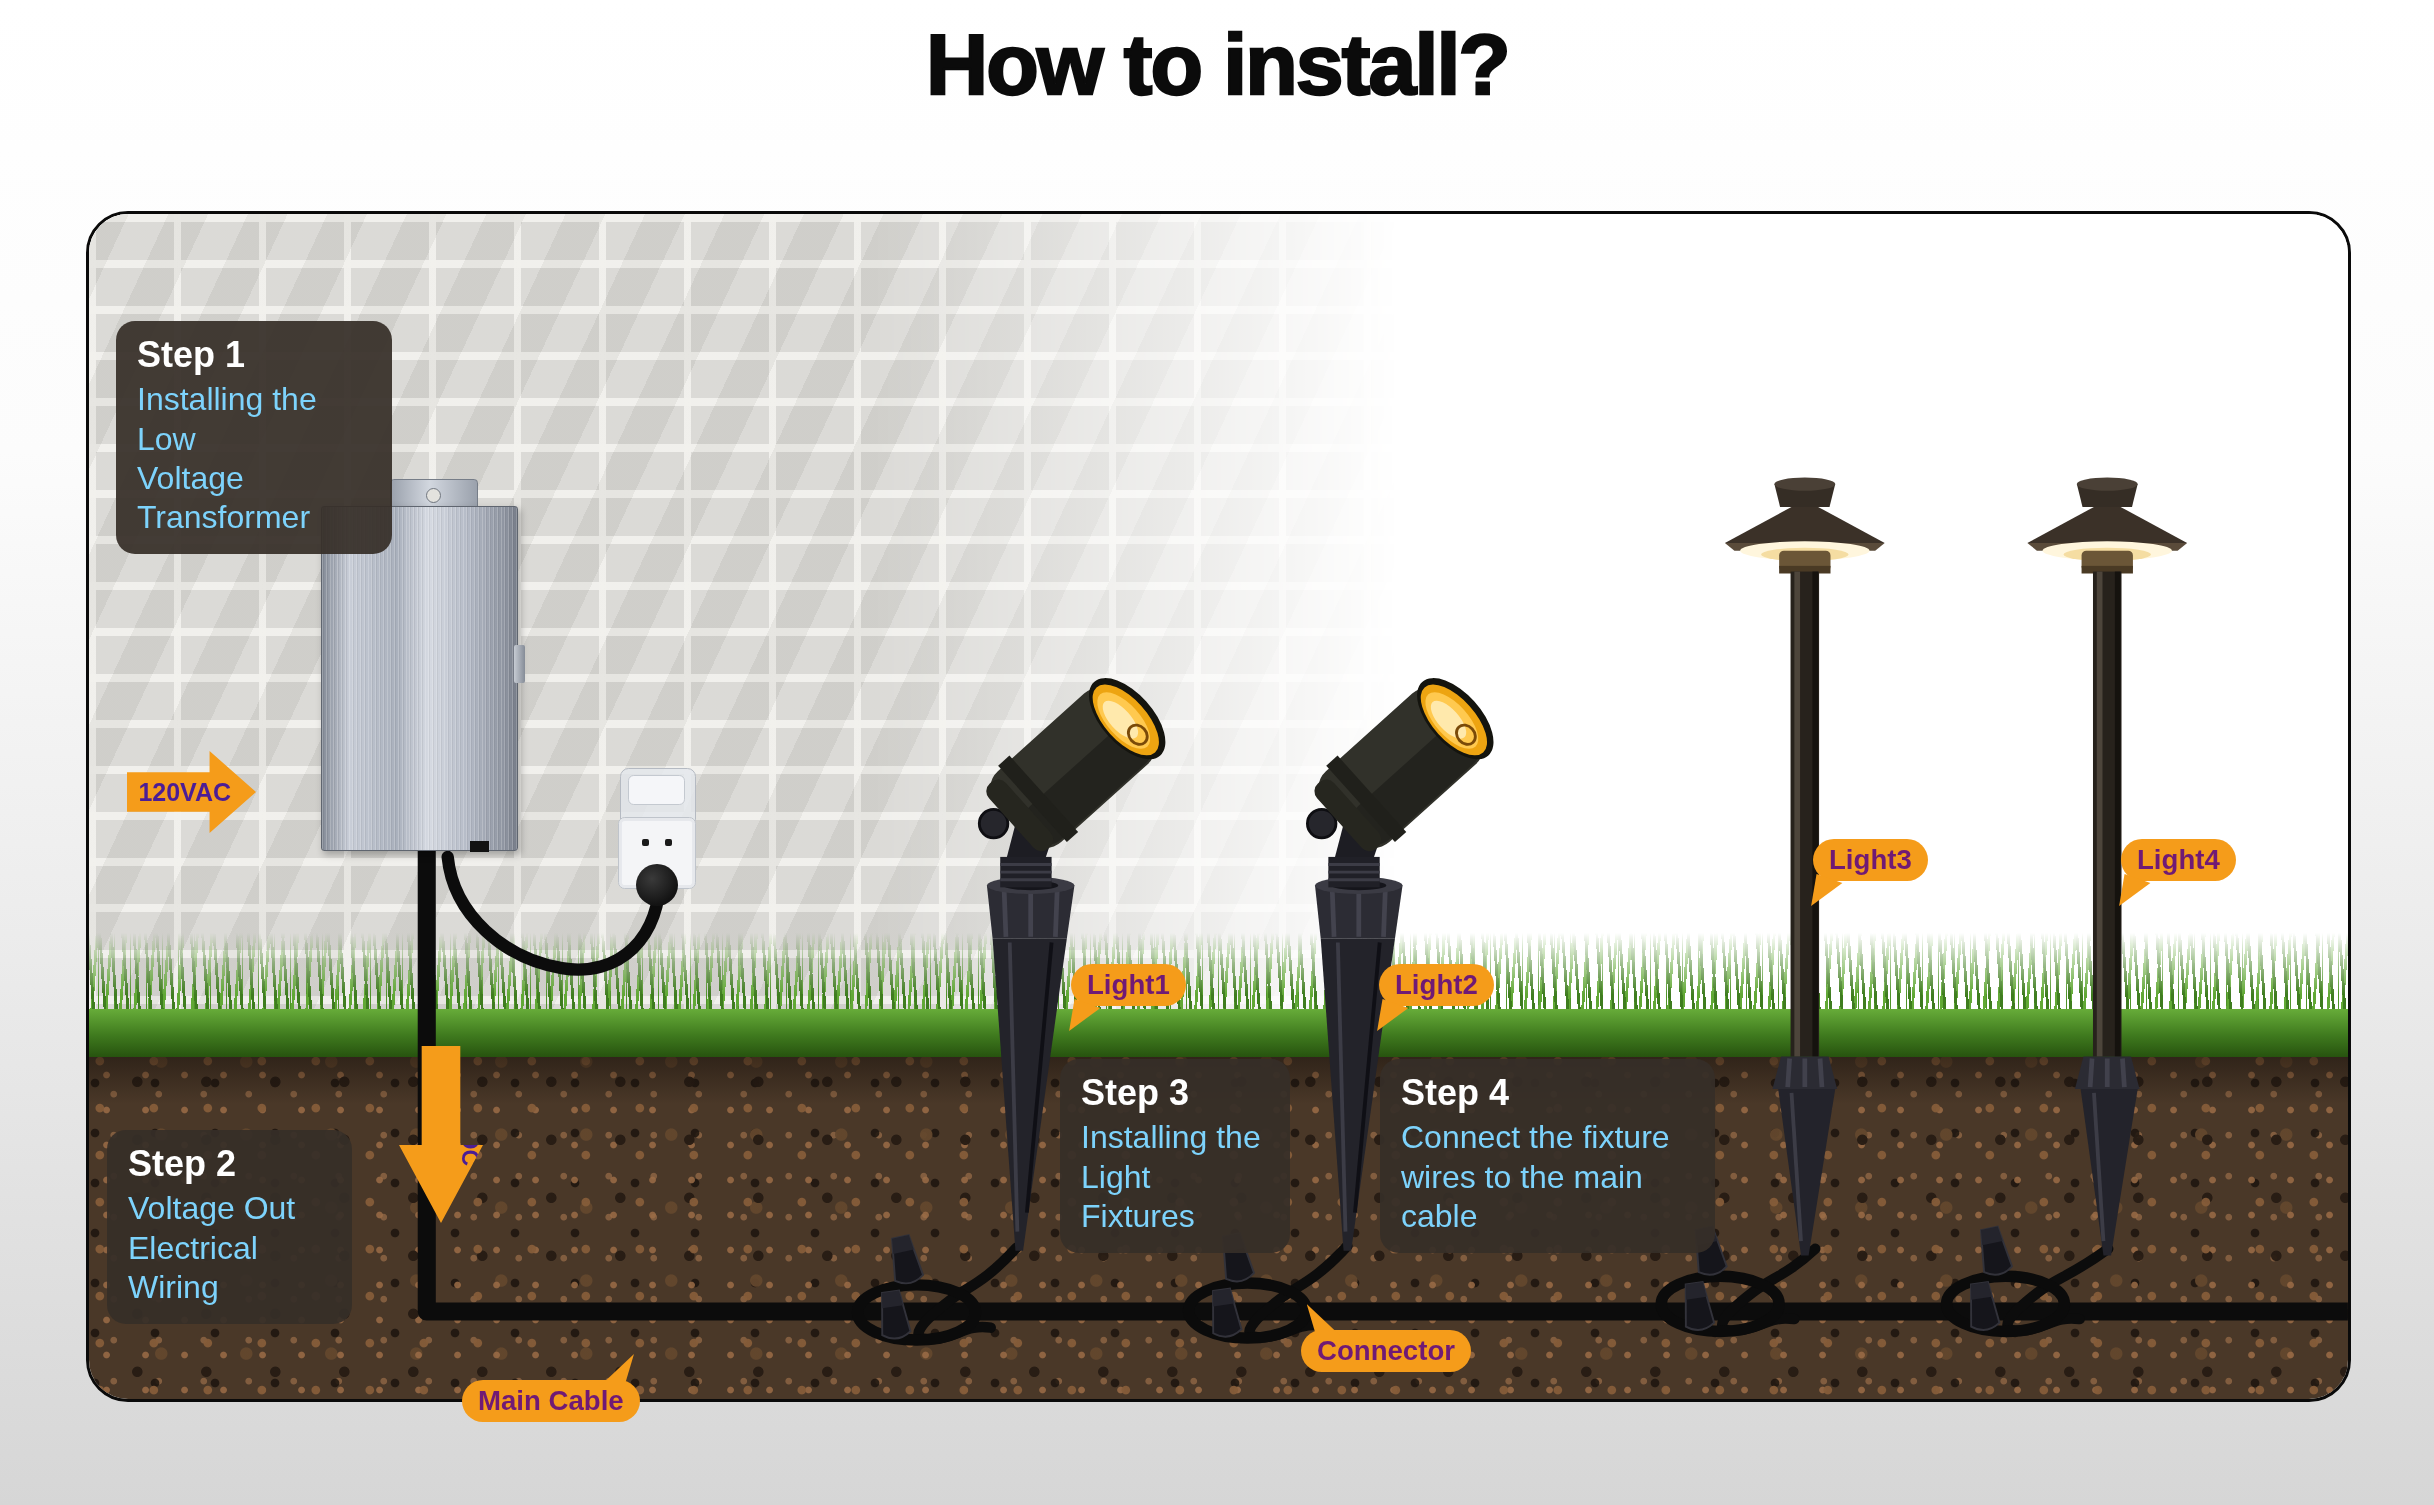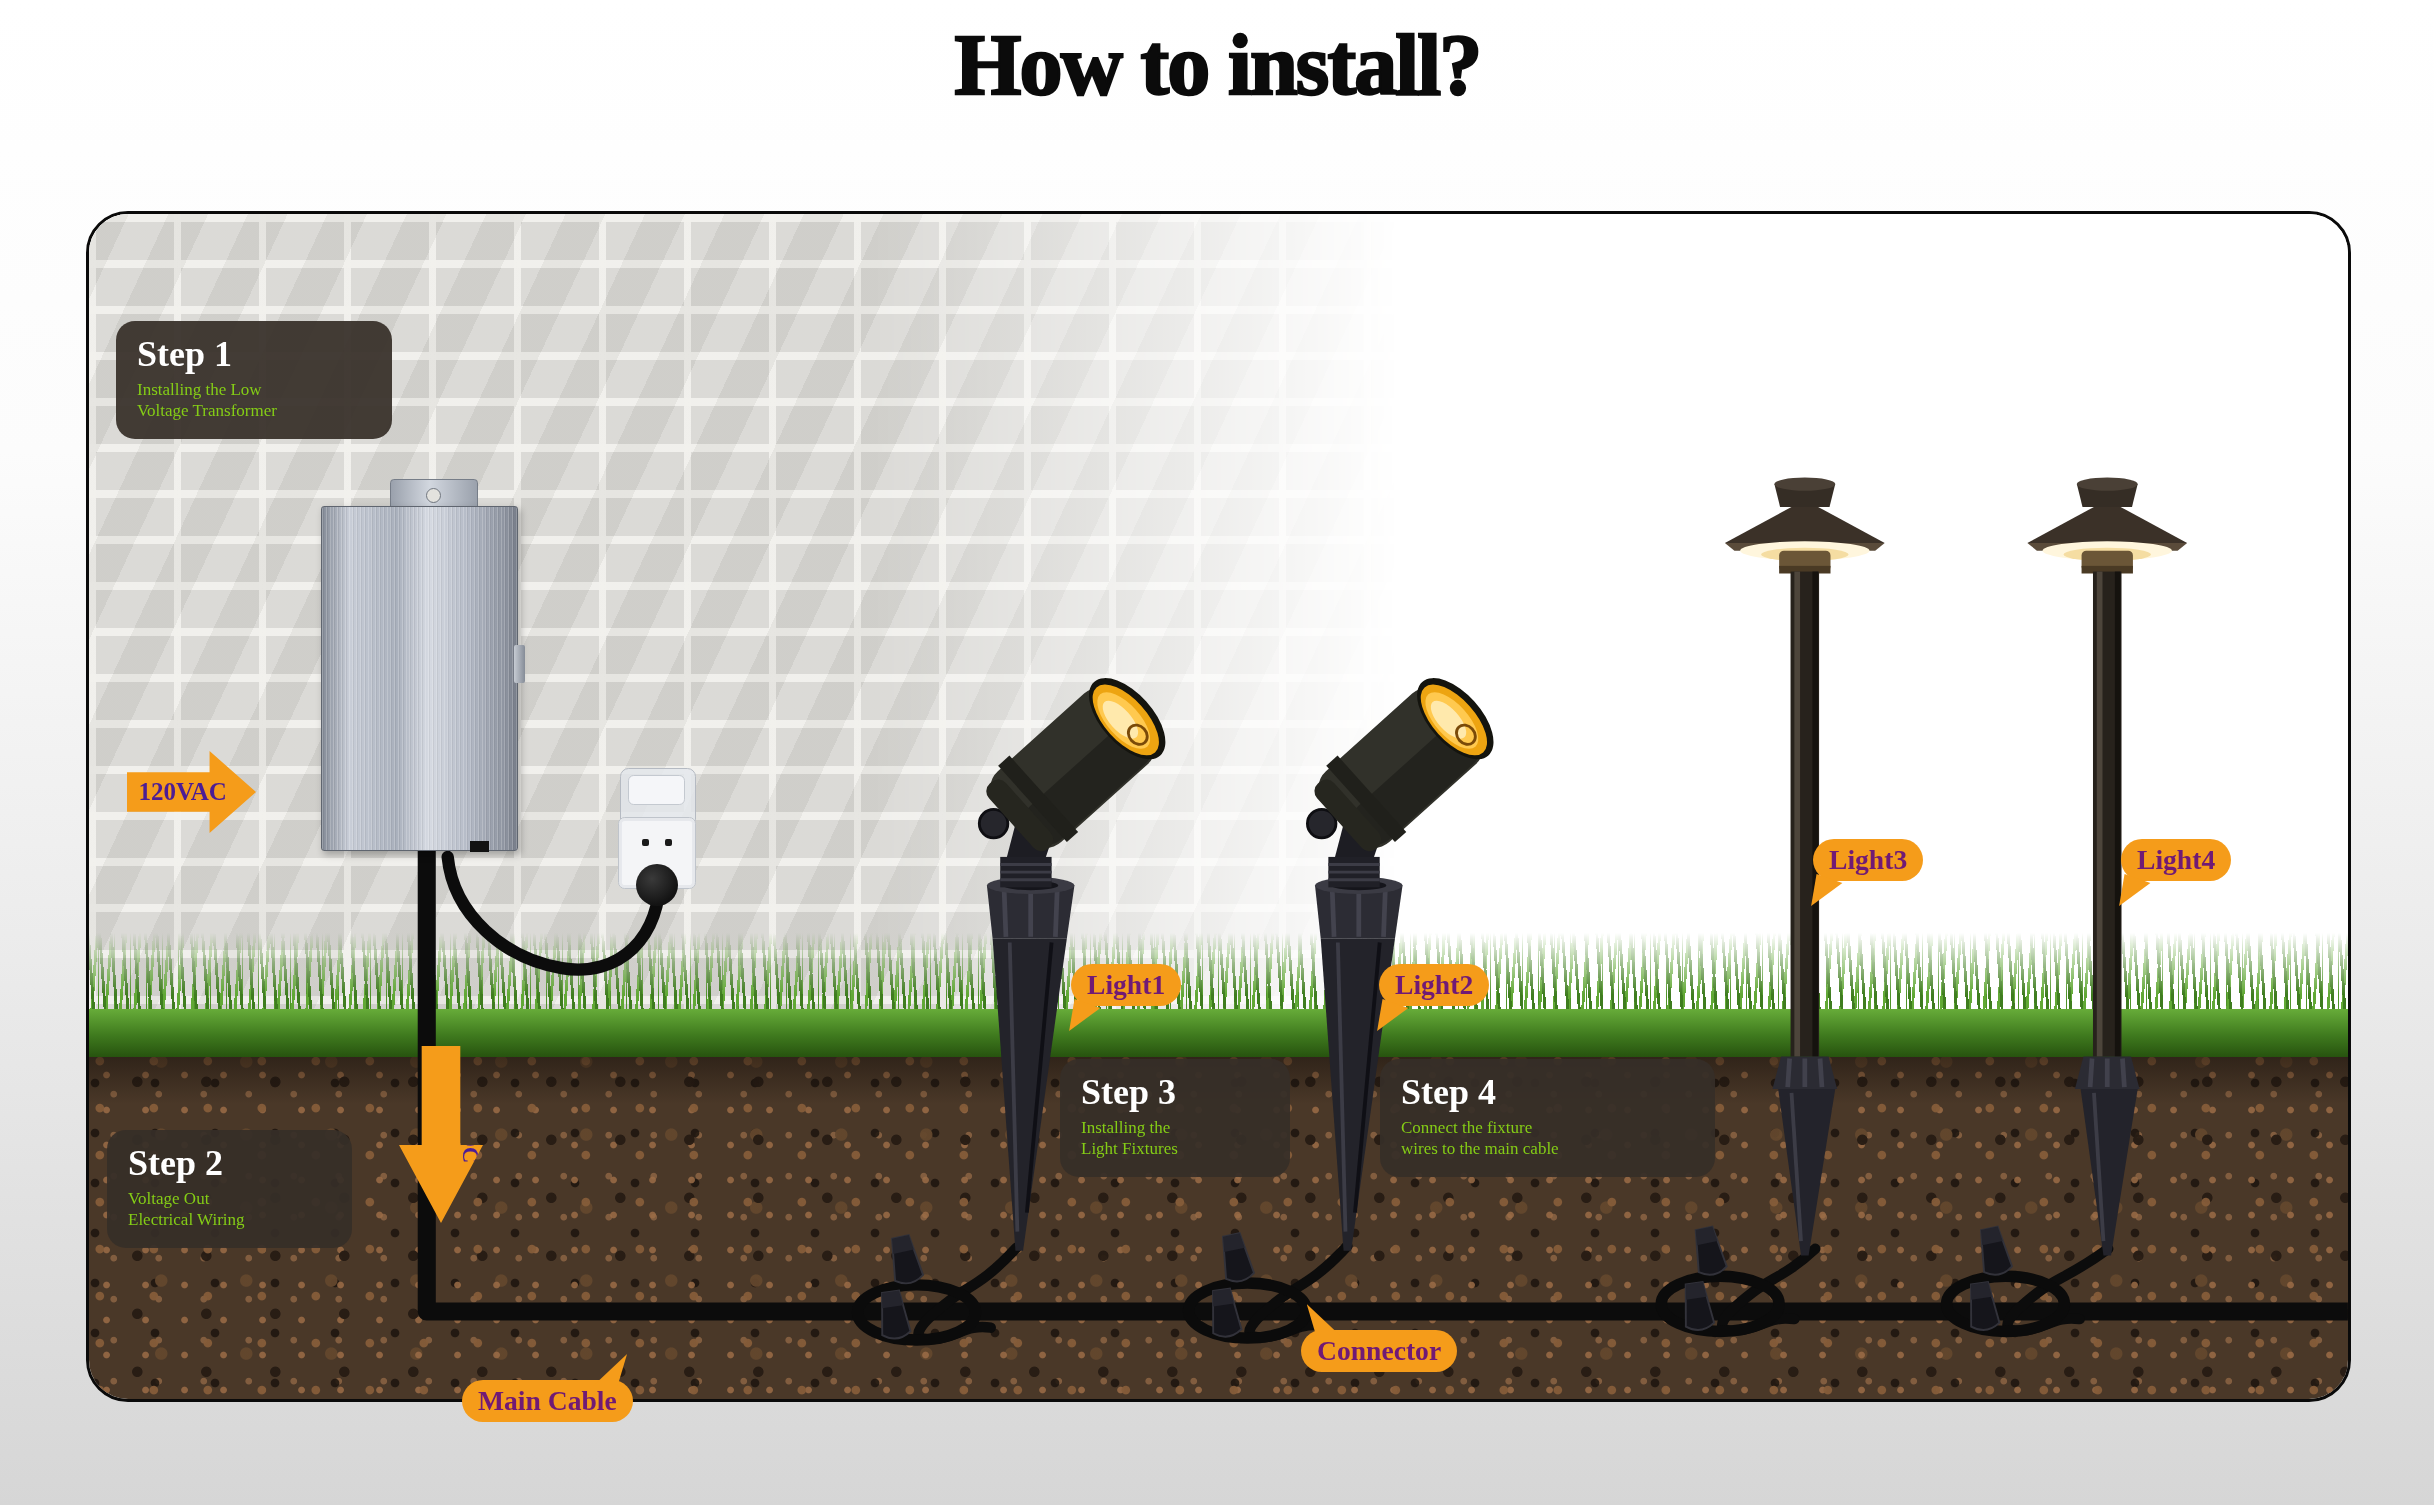--- a/index.html
+++ b/index.html
@@ -1,17 +1,17 @@
 <!DOCTYPE html>
 <html style="font-size:15px"><head>
 <meta charset="utf-8">
 <style>
   html,body{margin:0;padding:0;background:#d9d9d9;}
   .page{position:relative;width:2435px;height:1506px;overflow:hidden;
-        font-family:Liberation Serif, serif;
+        font-family:Liberation Sans, sans-serif;
         background:linear-gradient(180deg,#ffffff 0%,#fcfcfc 30%,#ececec 62%,#d6d6d6 100%);}
   .page-title{position:absolute;top:15px;left:0;width:100%;text-align:center;
         font-size:86px;font-weight:bold;color:#0b0b0b;letter-spacing:-1.9px;
         -webkit-text-stroke:2.4px #0b0b0b;}
   
   .panel{position:absolute;left:86px;top:211px;width:2259px;height:1185px;
          border:3.8px solid #0a0a0a;border-radius:42px;overflow:hidden;background:#ffffff;z-index:1;}
   .wall{position:absolute;left:0;top:0;width:2259px;height:841px;background:#ffffff;}
   .brick{position:absolute;left:0;top:0;width:1351px;height:841px;
      background-color:#e9e8e4;
@@ -67,21 +67,21 @@
   .outlet .face{position:absolute;left:0;top:49px;width:76px;height:70px;border-radius:6.7px;
      background:#f4f5f7;border:1.9px solid #bfc4cb;box-shadow:inset 0 0 0 2.9px #e6e8ec;}
   .outlet .slot{position:absolute;top:21px;width:6.7px;height:6.7px;border-radius:1.9px;background:#1a1a1a;}
   .outlet .slot.l{left:23px;} .outlet .slot.r{left:46px;}
   .outlet .plug{position:absolute;left:17px;top:46px;width:42px;height:42px;border-radius:50%;
      background:radial-gradient(circle at 38% 35%,#3a3a3a,#131313 70%);}
   
   .step-box{position:absolute;z-index:20;color:#fff;background:rgba(54,46,40,0.93);
      border-radius:19px;padding:13.3px 19px 17px 21px;}
   .step-title{font-size:36px;font-weight:bold;line-height:1.15;margin-bottom:4.8px;}
-  .step-line{display:block;font-size:17px;line-height:1.22;color:#84cc16;}
+  .step-line{display:block;font-size:32px;line-height:1.22;color:#7dd3fc;}
   
   .bubble{position:absolute;z-index:22;background:#F59C1A;border-radius:21px;height:42px;
      padding:0 16px;display:inline-block;}
   .bubble-text{font-size:27.6px;font-weight:bold;color:#701a75;line-height:42px;white-space:nowrap;}
   .tail{position:absolute;width:34px;height:32px;background:#F59C1A;}
   .tail-dl{left:-1.9px;bottom:-25px;clip-path:polygon(0% 100%, 16% 0%, 92% 28%);}
   .tail-ur{right:5.7px;top:-26px;clip-path:polygon(100% 0%, 0% 100%, 72% 100%);}
   .tail-ul{left:5.7px;top:-26px;clip-path:polygon(0% 0%, 28% 100%, 100% 100%);}
   .arrow{position:absolute;z-index:20;background:#F59C1A;color:#4c1d95;font-weight:bold;}
   .arrow-right{left:127px;top:751px;width:129px;height:82px;

